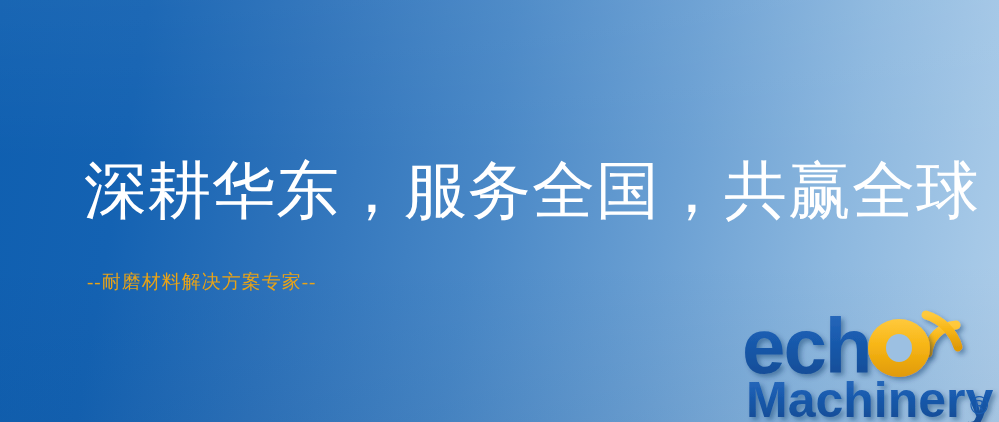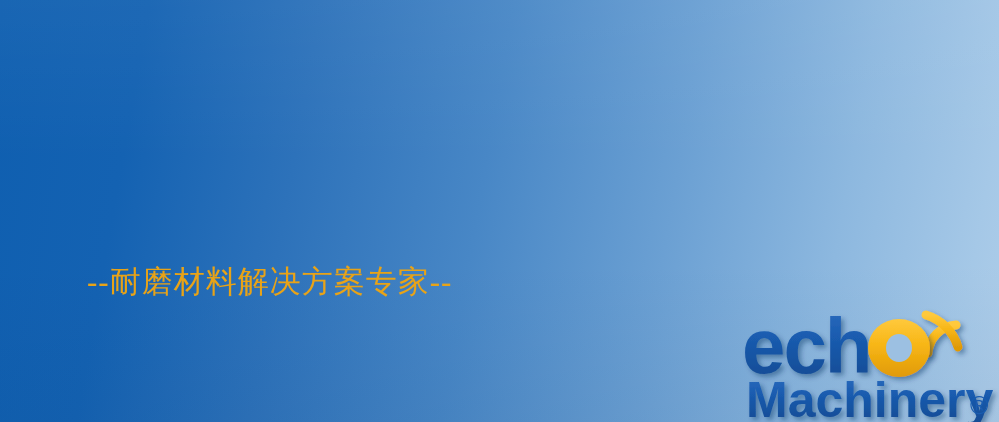--- a/index.html
+++ b/index.html
@@ -54,21 +54,21 @@
     z-index: 4;
   }
 
   
   .subtitle {
     position: absolute;
     left: 87px;
     top: 266px;
     color: #e8a317;
     font-family: "Liberation Serif", "DejaVu Serif", serif;
-    font-size: 31px;
+    font-size: 19px;
     line-height: 32px;
     letter-spacing: 1px;
     white-space: nowrap;
     z-index: 4;
   }
 
   
   #logo {
     position: absolute;
     left: 742px;
@@ -82,20 +82,21 @@
     width: 258px;
     height: 134px;
     overflow: visible;
   }
 </style>
 </head>
 <body>
 
 <div id="banner">
 
+  <div class="headline">深耕华东，服务全国，共赢全球</div>
 
   <div class="subtitle">--耐磨材料解决方案专家--</div>
 
   <div id="logo">
     <svg viewBox="0 0 258 134" xmlns="http://www.w3.org/2000/svg" aria-hidden="true">
       <defs>
         <filter id="dropshade" x="-30%" y="-30%" width="180%" height="180%">
           <feDropShadow dx="3" dy="3" stdDeviation="2.4" flood-color="#0a2f5e" flood-opacity="0.42"></feDropShadow>
         </filter>
         <linearGradient id="blueGrad" x1="0" y1="0" x2="0" y2="1">

